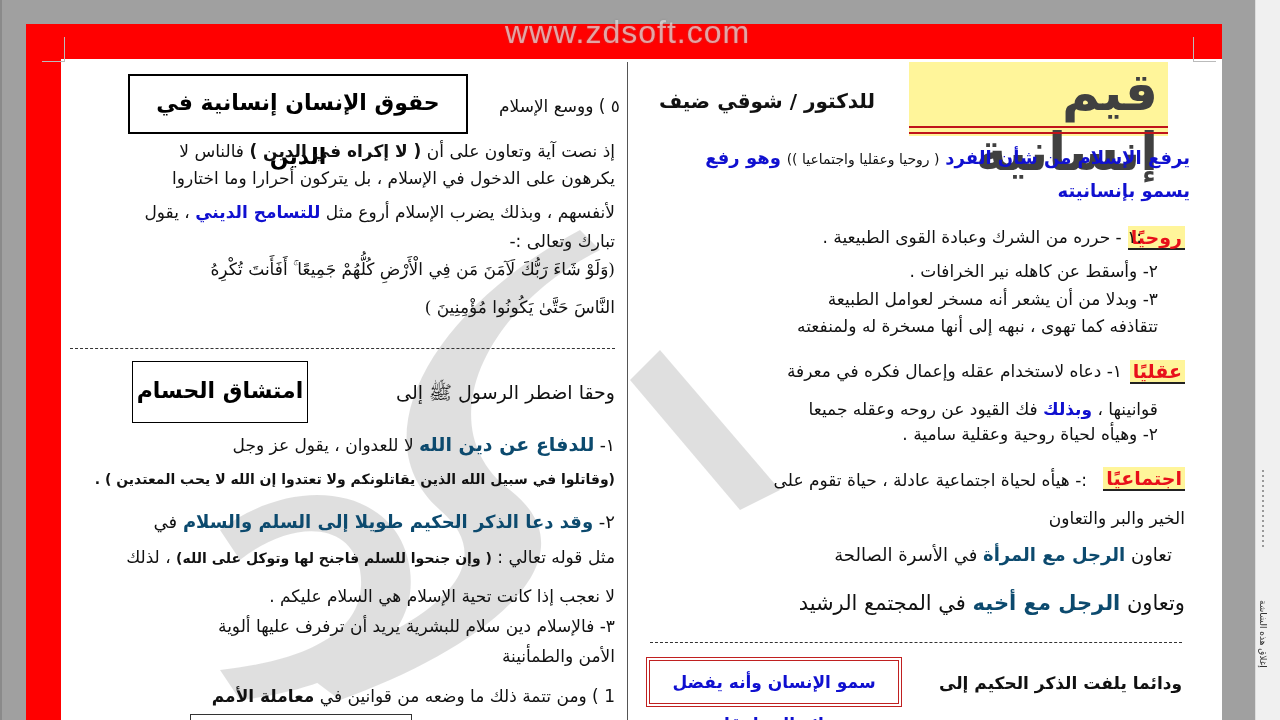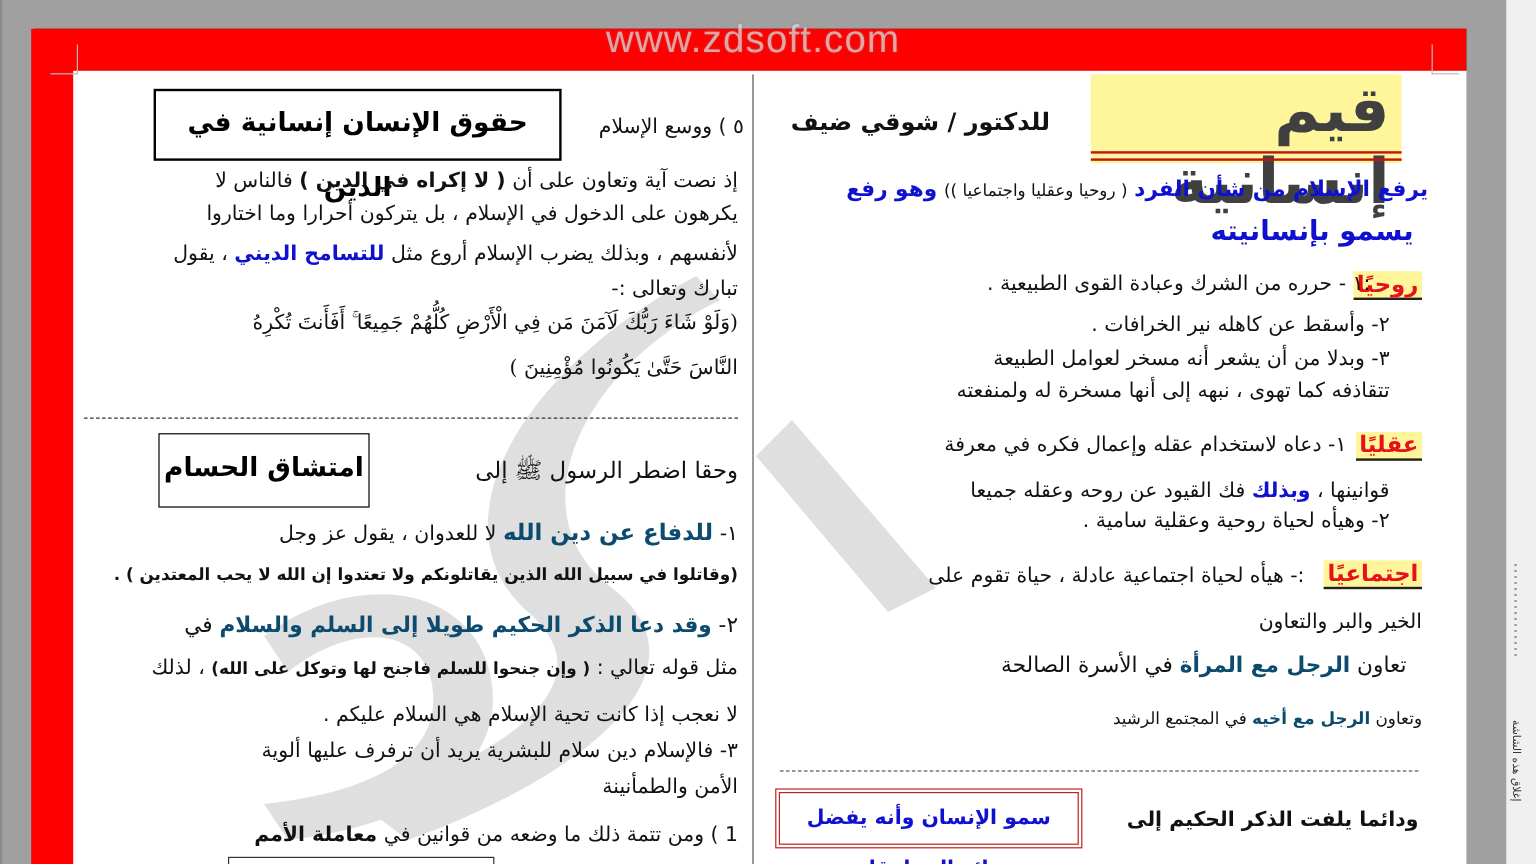--- a/index.html
+++ b/index.html
@@ -57,42 +57,42 @@
   <div class="l1"></div>
     <div class="l2"></div>
 </div>
 <div class="txt bold" style="right:405px;top:88px;font-size:20px;">للدكتور / شوقي ضيف</div>
 
 <div class="txt" style="right:90px;top:146px;font-size:18px;">
   <span class="blue">يرفع الإسلام من شأن الفرد</span>
   <span style="font-size:14px;">( روحيا وعقليا واجتماعيا ))</span>
   <span class="blue">وهو رفع</span>
 </div>
-<div class="txt blue" style="right:102px;top:179px;font-size:23px;">يسمو بإنسانيته</div>
+<div class="txt blue" style="right:90px;top:179px;font-size:18px;">يسمو بإنسانيته</div>
 
 <div class="tag" style="right:95px;top:226px;">روحيًا</div>
 <div class="txt" style="right:138px;top:226px;">:١ - حرره من الشرك وعبادة القوى الطبيعية .</div>
 <div class="txt" style="right:122px;top:260px;">٢- وأسقط عن كاهله نير الخرافات .</div>
 <div class="txt" style="right:122px;top:288px;">٣- وبدلا من أن يشعر أنه مسخر لعوامل الطبيعة</div>
 <div class="txt" style="right:122px;top:315px;">تتقاذفه كما تهوى ، نبهه إلى أنها مسخرة له ولمنفعته</div>
 
 <div class="tag" style="right:95px;top:360px;">عقليًا</div>
 <div class="txt" style="right:158px;top:360px;">١- دعاه لاستخدام عقله وإعمال فكره في معرفة</div>
 <div class="txt" style="right:122px;top:398px;">
   <span>قوانينها ، </span><span class="blue">وبذلك</span><span> فك القيود عن روحه وعقله جميعا</span>
 </div>
 <div class="txt" style="right:122px;top:423px;">٢- وهيأه لحياة روحية وعقلية سامية .</div>
 
 <div class="tag" style="right:95px;top:467px;">اجتماعيًا</div>
 <div class="txt" style="right:193px;top:469px;">:- هيأه لحياة اجتماعية عادلة ، حياة تقوم على</div>
 <div class="txt" style="right:95px;top:507px;margin-left:20px;">الخير والبر والتعاون</div>
 <div class="txt" style="right:108px;top:543px;font-size:18px;">
   <span>تعاون </span><span class="red">الرجل مع المرأة</span><span> في الأسرة الصالحة</span>
 </div>
-<div class="txt" style="right:95px;top:590px;font-size:14px;">
+<div class="txt" style="right:95px;top:590px;font-size:21px;">
   <span>وتعاون </span><span class="red">الرجل مع أخيه</span><span> في المجتمع الرشيد</span>
 </div>
 
 <div class="dash" style="left:650px;top:642px;width:532px;"></div>
 
 <div class="txt bold" style="right:98px;top:672px;font-size:17px;">ودائما يلفت الذكر الحكيم إلى</div>
 <div class="box2" style="left:649px;top:660px;width:248px;height:42px;line-height:42px;">سمو الإنسان وأنه يفضل سائر المخلوقات</div>
 
 <div class="txt" style="right:660px;top:95px;">٥ ) ووسع الإسلام</div>
 <div class="box" style="left:128px;top:74px;width:336px;height:56px;line-height:54px;">حقوق الإنسان إنسانية في الدين</div>

